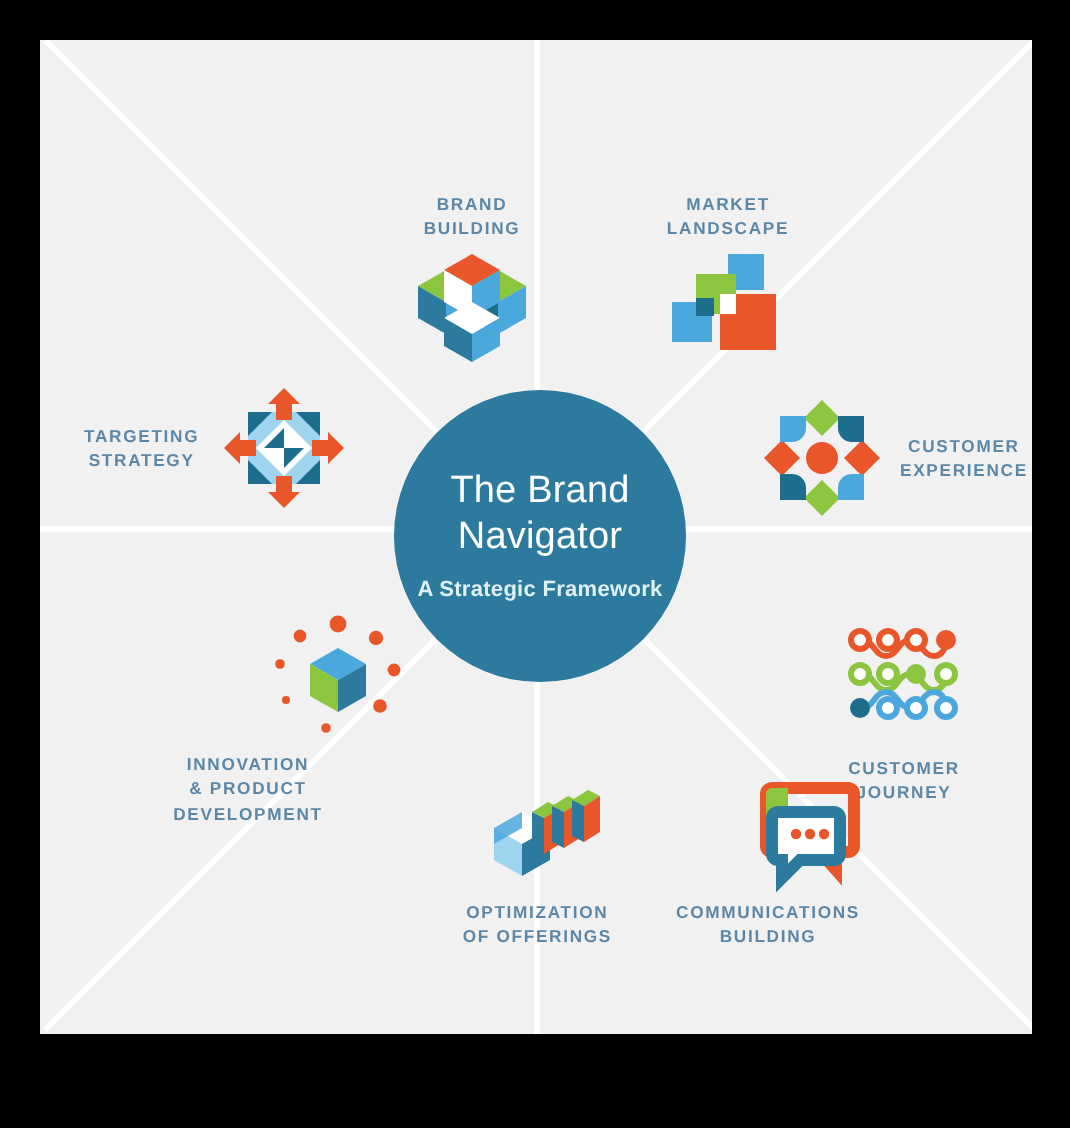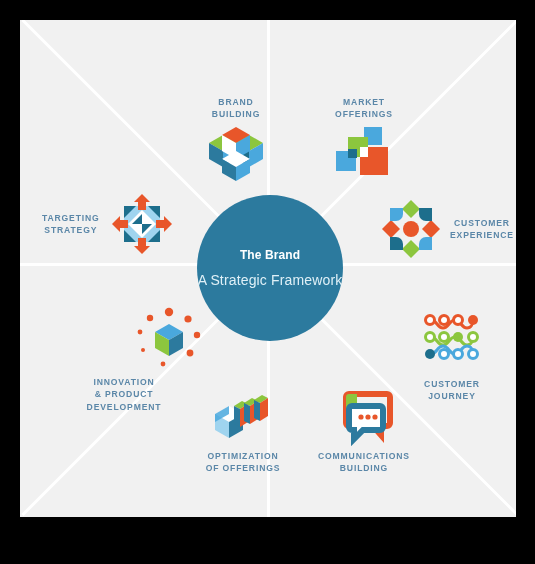--- a/index.html
+++ b/index.html
@@ -13,28 +13,28 @@
   .spoke.v{left:247px;top:0;width:3px;height:497px;}
   .spoke.h{left:0;top:243px;width:496px;height:3px;}
   .spoke.d1,.spoke.d2{left:-100px;top:246px;width:700px;height:3px;transform-origin:350px 1.5px;}
   .spoke.d1{transform:rotate(45deg);}
   .spoke.d2{transform:rotate(-45deg);}
 
   
   #hub{position:absolute;left:177px;top:175px;width:146px;height:146px;border-radius:50%;
        background:#2c7a9e;display:flex;flex-direction:column;align-items:center;justify-content:center;
        color:#fff;text-align:center;z-index:6;}
-  #hub .t{font-size:12px;font-weight:bold;line-height:1.18;letter-spacing:.1px;}
-  #hub .s{font-size:14px;font-weight:normal;margin-top:9px;letter-spacing:.15px;color:#dff0f7;}
+  #hub .t{font-size:19px;font-weight:normal;line-height:1.18;letter-spacing:.1px;}
+  #hub .s{font-size:11px;font-weight:bold;margin-top:9px;letter-spacing:.15px;color:#dff0f7;}
 
   
   .node{position:absolute;z-index:4;display:flex;align-items:center;}
   .node .lbl{font-size:8.6px;font-weight:bold;color:#5b87a8;letter-spacing:.85px;line-height:1.45;text-align:center;white-space:pre-line;}
   .node.stack{flex-direction:column;}
-  .node.stack-rev{flex-direction:column-reverse;}
+  .node.stack-rev{flex-direction:column-reverse;align-items:flex-end;}
   .ic{position:relative;}
 
   
   #n-brand{left:150px;top:76px;width:132px;}
   #n-brand .ic{margin-top:4px;}
   #n-market{left:278px;top:76px;width:132px;}
   #n-market .ic{margin-top:4px;}
   #n-customerexp{left:360px;top:178px;width:170px;}
   #n-journey{left:352px;top:292px;width:160px;flex-direction:column;align-items:center;}
   #n-targeting{left:22px;top:172px;width:165px;}
@@ -50,20 +50,21 @@
 <div id="stage">
   <div id="panel">
 
     <div class="spoke v"></div>
     <div class="spoke h"></div>
     <div class="spoke d1"></div>
     <div class="spoke d2"></div>
 
     <div id="hub">
       <div class="t">The Brand</div>
+      <div class="t">Navigator</div>
       <div class="s">A Strategic Framework</div>
     </div>
 
     <div class="node stack" id="n-brand">
       <div class="lbl">BRAND
 BUILDING</div>
       <div class="ic">
         <svg width="62" height="58" viewBox="0 0 62 58">
 
           <polygon points="4,18 18,10 32,18 18,26" fill="#8cc63e"></polygon>
@@ -80,21 +81,21 @@
 
           <polygon points="17,34 31,26 45,34 31,42" fill="#ffffff"></polygon>
           <polygon points="17,34 31,42 31,56 17,48" fill="#2c7a9e"></polygon>
           <polygon points="31,42 45,34 45,48 31,56" fill="#4aa8dd"></polygon>
         </svg>
       </div>
     </div>
 
     <div class="node stack" id="n-market">
       <div class="lbl">MARKET
-OFFERINGS</div>
+LANDSCAPE</div>
       <div class="ic">
         <svg width="60" height="58" viewBox="0 0 60 58">
           <rect x="30" y="2" width="18" height="18" fill="#4aa8dd"></rect>
           <rect x="14" y="12" width="20" height="20" fill="#8cc63e"></rect>
           <rect x="2" y="26" width="20" height="20" fill="#4aa8dd"></rect>
           <rect x="14" y="24" width="9" height="9" fill="#1d6e8c"></rect>
           <rect x="26" y="22" width="28" height="28" fill="#e8562a"></rect>
           <rect x="26" y="22" width="8" height="10" fill="#ffffff"></rect>
         </svg>
       </div>

